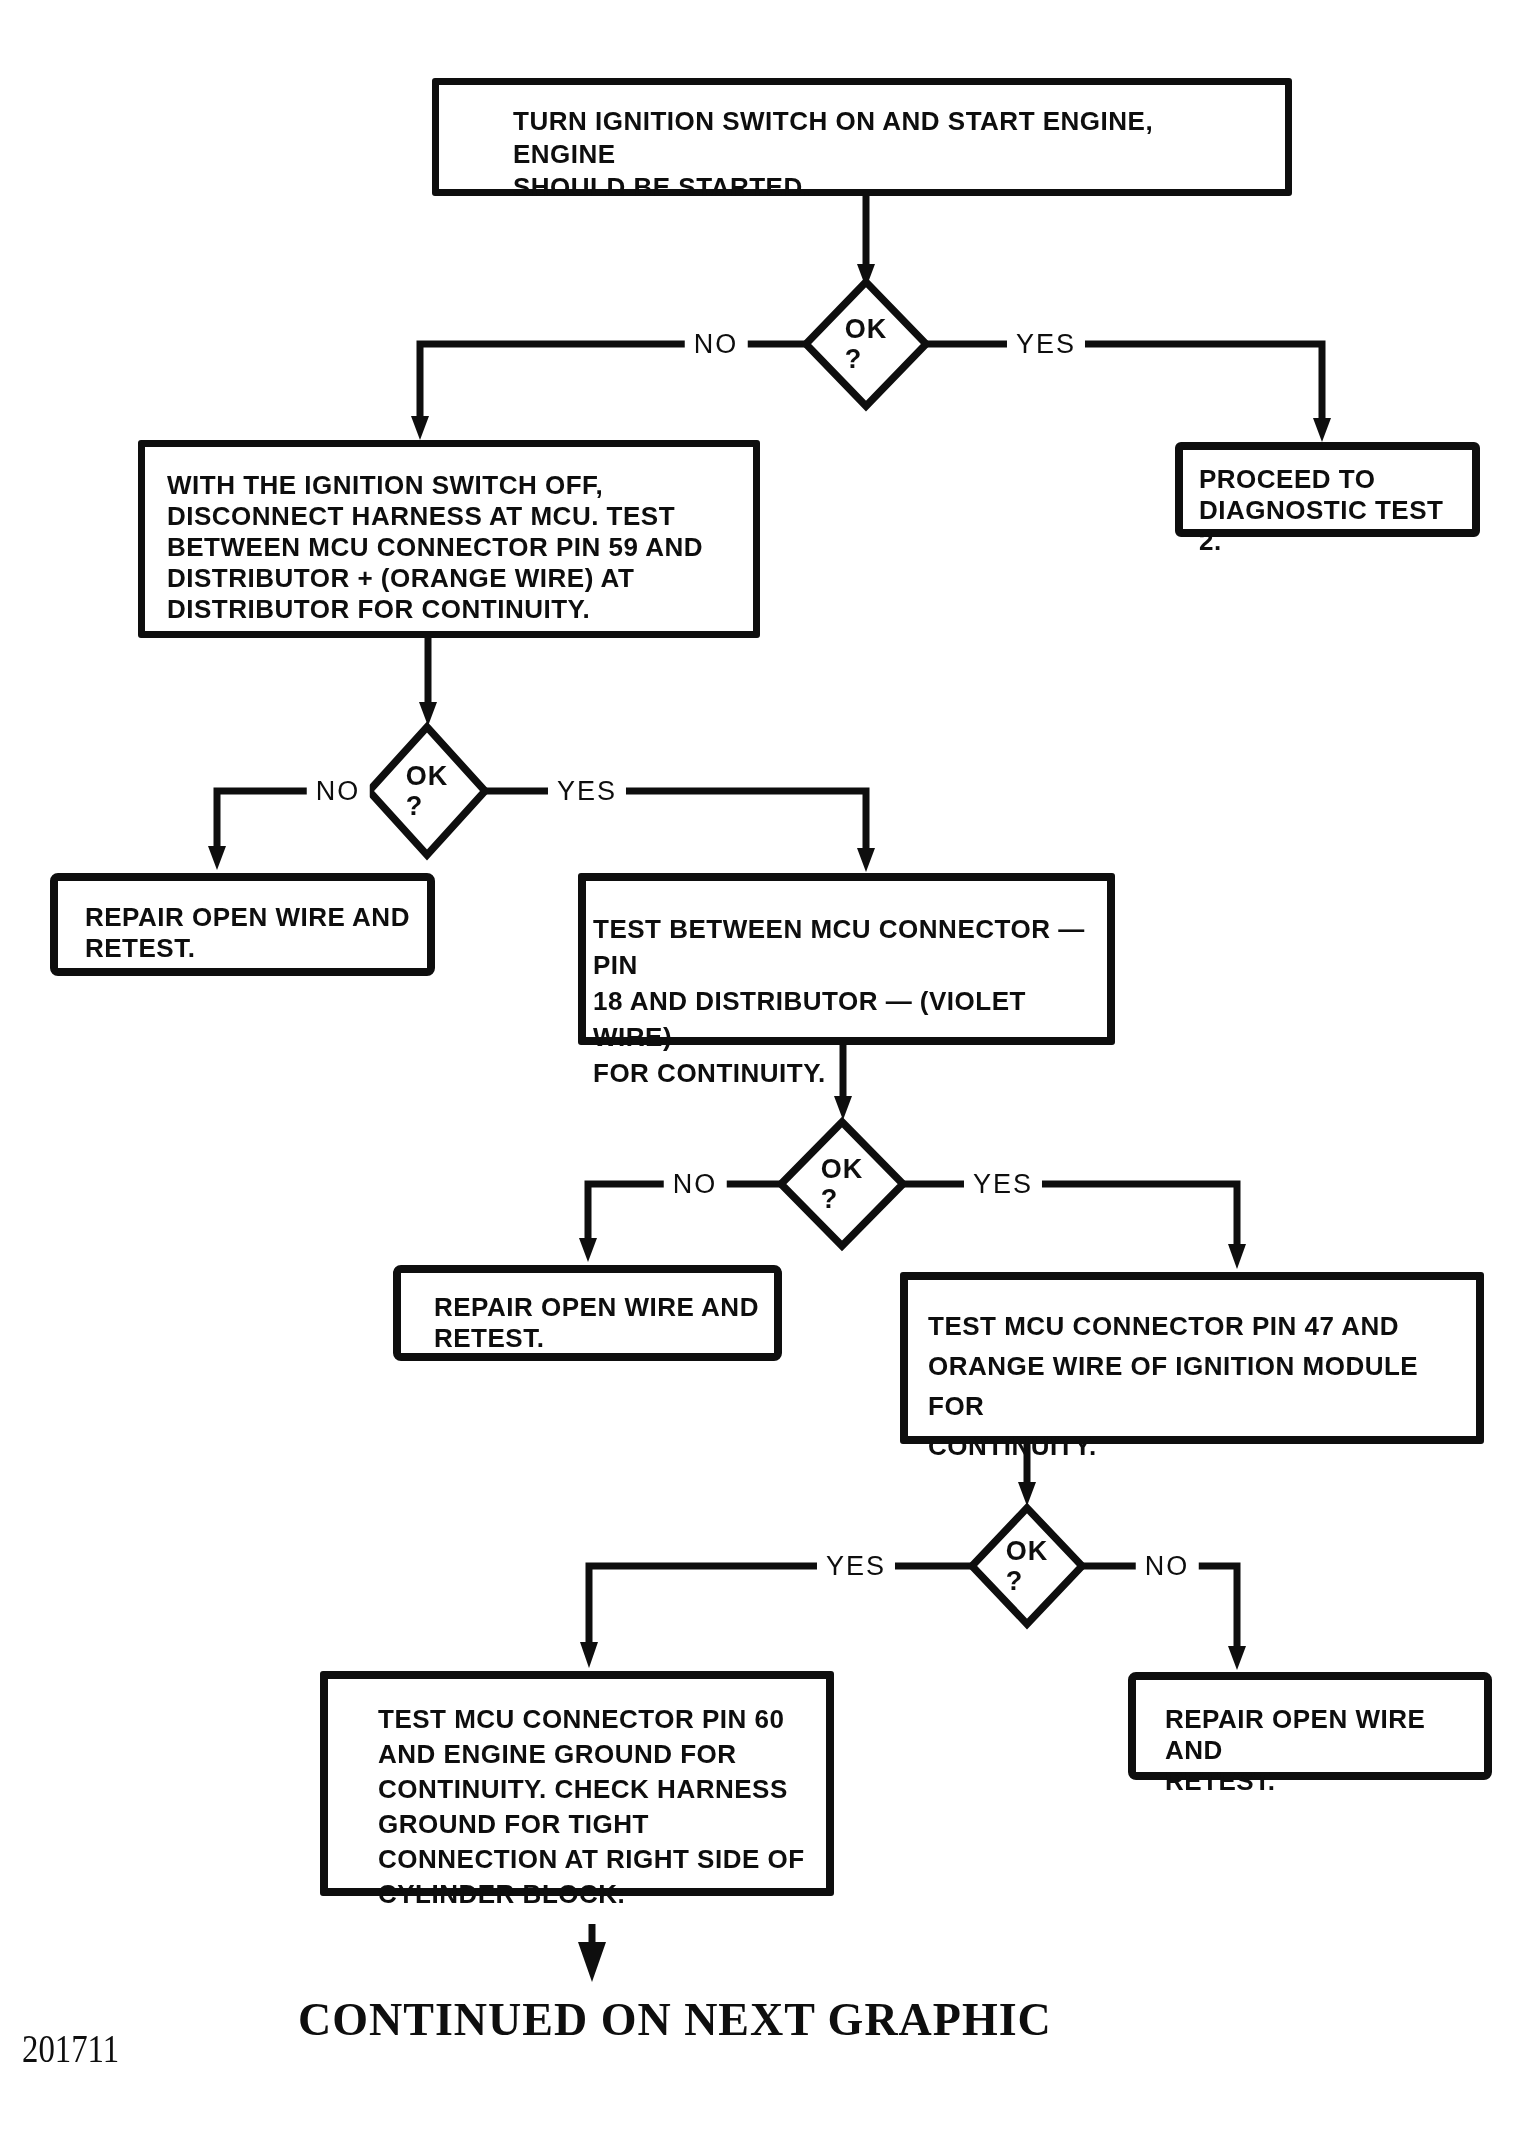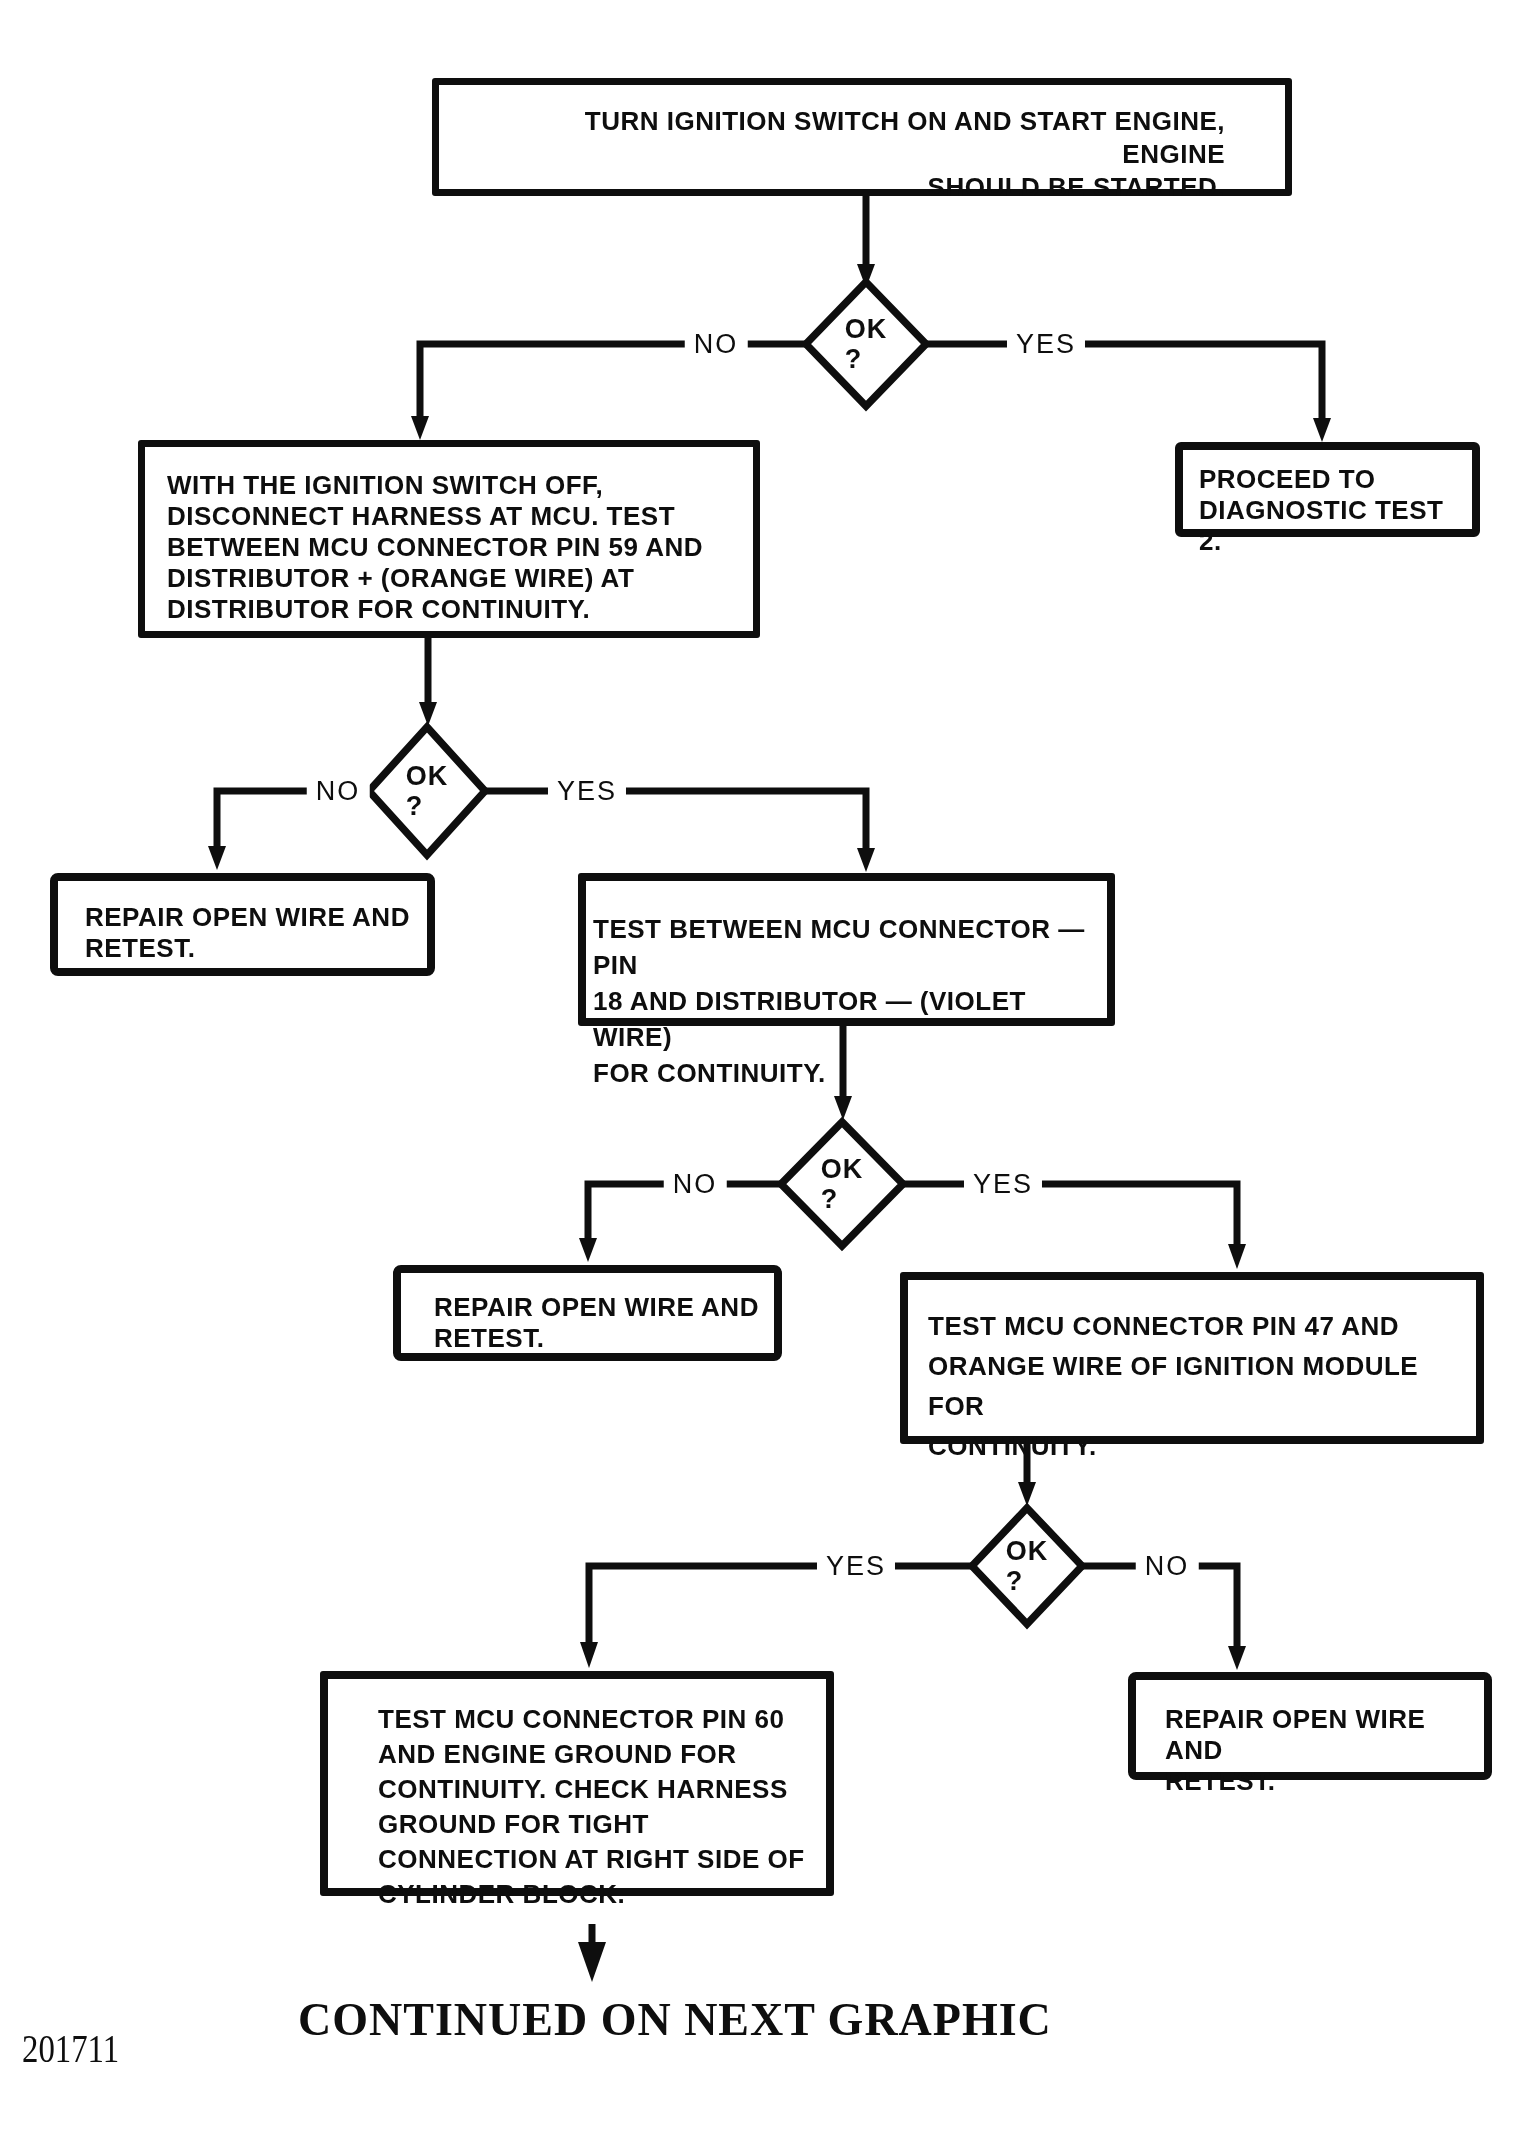--- a/index.html
+++ b/index.html
@@ -6,25 +6,25 @@
   .stage{
     position:relative;width:1532px;height:2141px;background:#ffffff;
     font-family:"Liberation Sans",sans-serif;color:#0e0e0e;overflow:hidden;
   }
   .wires{position:absolute;left:0;top:0;width:1532px;height:2141px;}
   .node{
     position:absolute;box-sizing:border-box;border:7px solid #0e0e0e;
     font-weight:bold;font-size:26px;white-space:pre-line;letter-spacing:.5px;
     border-radius:3px;background:#ffffff;
   }
-  .n-start   {left:432px; top:78px;  width:860px;height:118px;padding:20px 60px 0 74px;line-height:33px;text-align:right;}
+  .n-start   {left:432px; top:78px;  width:860px;height:118px;padding:20px 60px 0 74px;line-height:33px;}
   .n-pin59   {left:138px; top:440px; width:622px;height:198px;padding:23px 8px 0 22px;line-height:31px;}
   .n-proceed {left:1175px;top:442px; width:305px;height:95px; padding:14px 4px 0 16px;line-height:31px;border-width:8px;border-radius:6px;}
   .n-repair1 {left:50px;  top:873px; width:385px;height:103px;padding:21px 8px 0 27px;line-height:31px;border-width:8px;border-radius:8px;}
-  .n-pin18   {left:578px; top:873px; width:537px;height:153px;padding:30px 2px 8px 7px; line-height:36px;border-width:8px;}
+  .n-pin18   {left:578px; top:873px; width:537px;height:172px;padding:30px 2px 8px 7px; line-height:36px;border-width:8px;}
   .n-repair2 {left:393px; top:1265px;width:389px;height:96px; padding:19px 8px 0 33px;line-height:31px;border-width:8px;border-radius:8px;}
   .n-pin47   {left:900px; top:1272px;width:584px;height:172px;padding:26px 4px 12px 20px;line-height:40px;border-width:8px;}
   .n-pin60   {left:320px; top:1671px;width:514px;height:225px;padding:23px 8px 0 50px;line-height:35px;border-width:8px;}
   .n-repair3 {left:1128px;top:1672px;width:364px;height:108px;padding:24px 6px 0 29px;line-height:31px;border-width:8px;border-radius:8px;}
   .blabel{
     position:absolute;transform:translate(-50%,-50%);background:#ffffff;
     padding:2px 9px;font-weight:normal;font-size:27px;letter-spacing:2px;line-height:27px;
   }
   .dtext{
     position:absolute;transform:translate(-50%,-50%);

